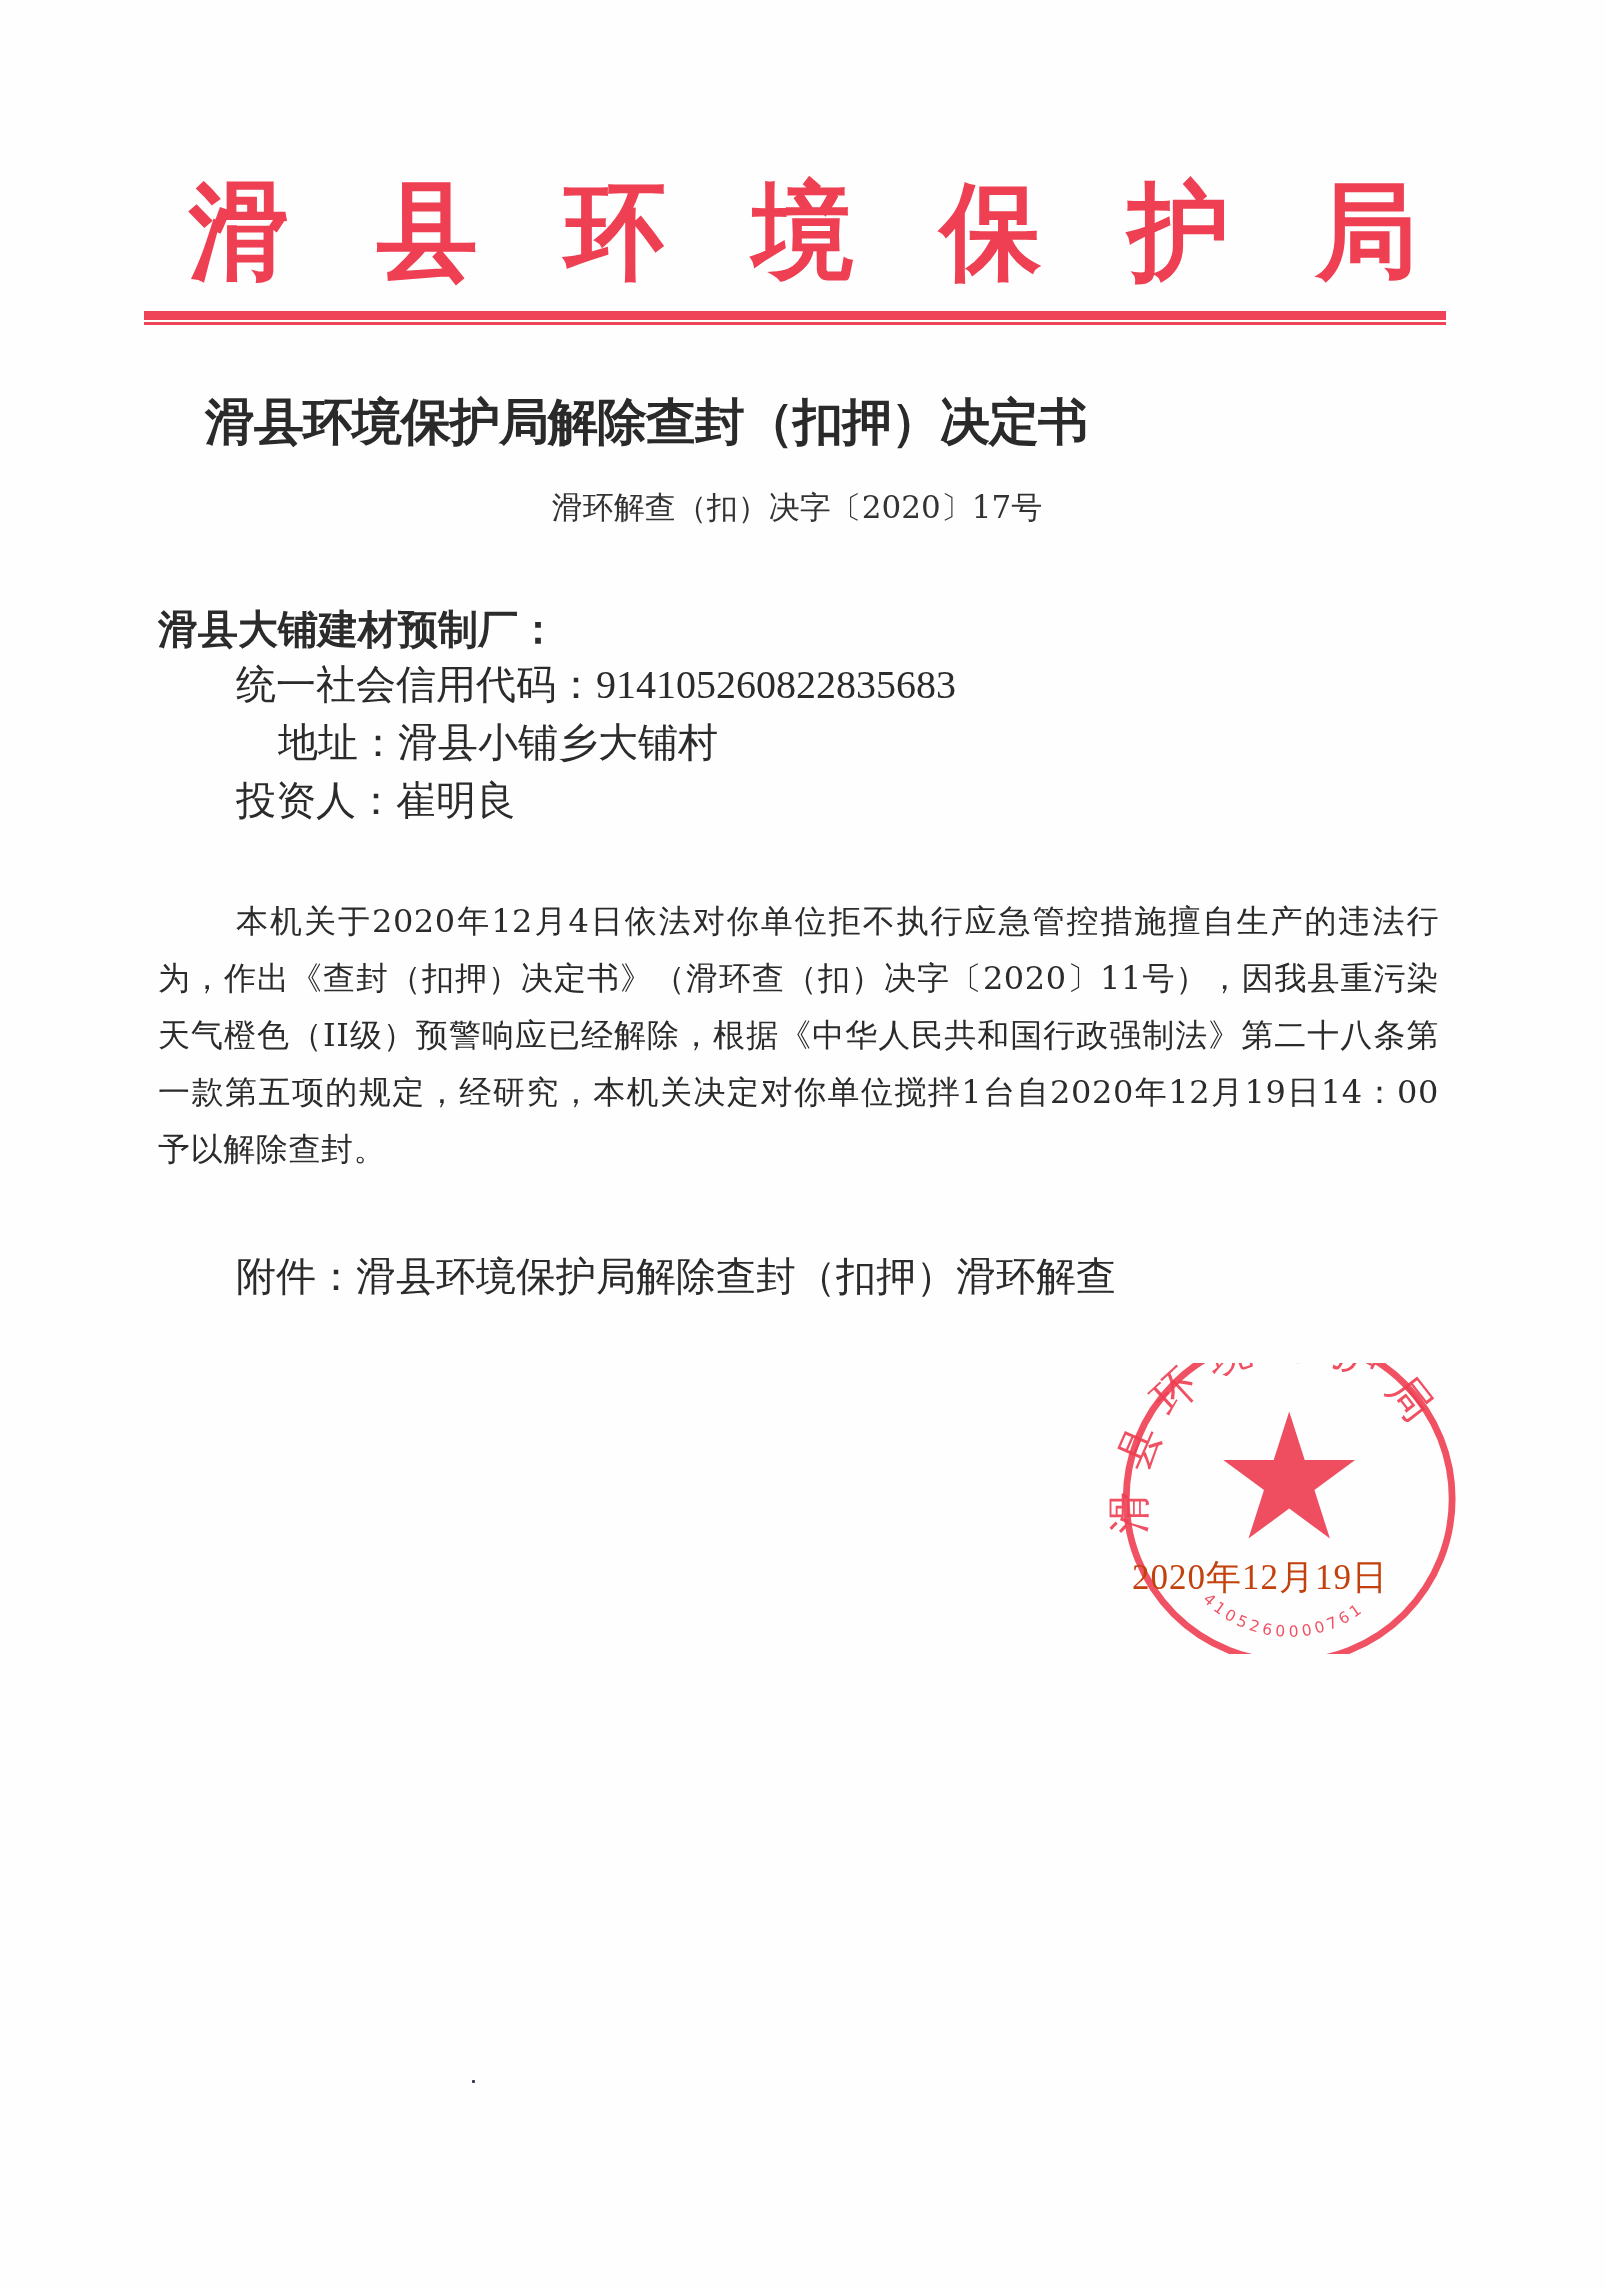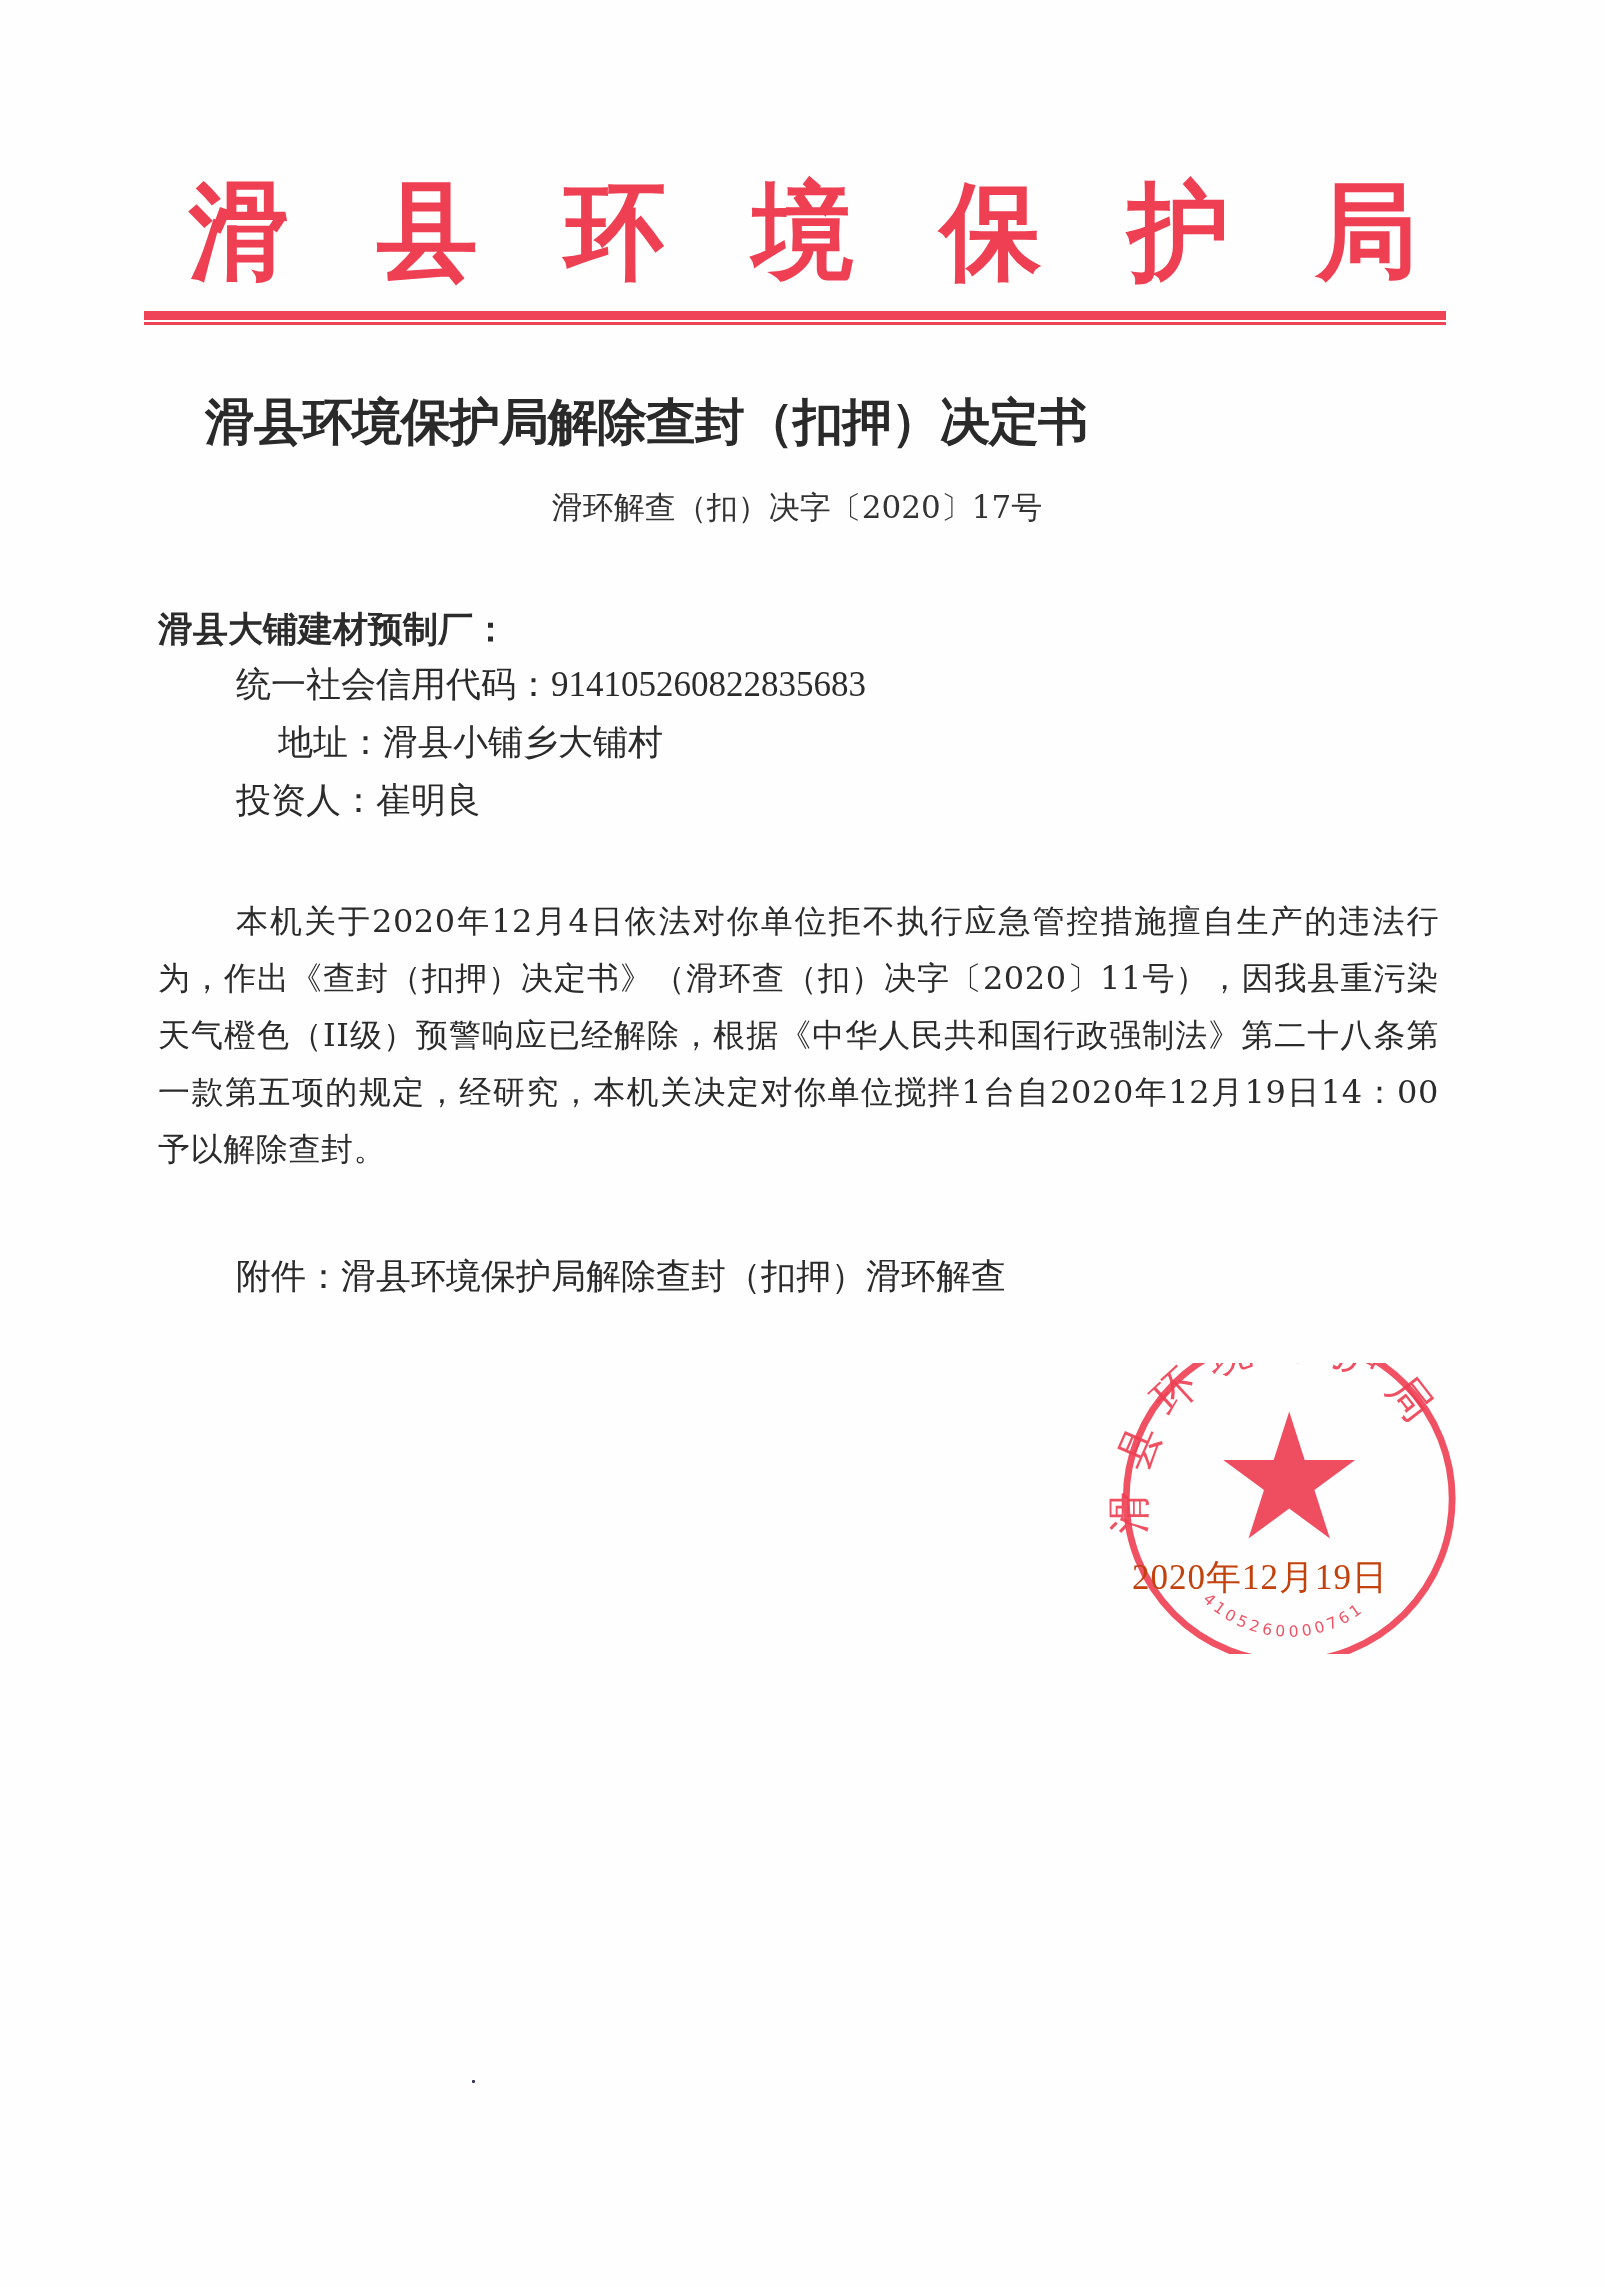--- a/index.html
+++ b/index.html
@@ -22,21 +22,21 @@
     position: absolute; left: 0; top: 390px; width: 1292px; text-align: center;
     font-family: "DejaVu Sans", sans-serif; font-weight: bold;
     font-size: 50px; line-height: 64px; color: #2a2a2a; letter-spacing: -1px;
   }
   .doc-number {
     position: absolute; left: 0; top: 485px; width: 1594px; text-align: center;
     font-family: "DejaVu Serif", serif; font-size: 31px; line-height: 45px; color: #333333;
   }
 
   .body-text {
-    font-family: "DejaVu Serif", serif; font-size: 35px; color: #2b2b2b;
+    font-family: "DejaVu Serif", serif; font-size: 40px; color: #2b2b2b;
     position: absolute;
   }
   .addressee { left: 158px; top: 604px; font-weight: bold; line-height: 49px; }
   .info-line { left: 236px; line-height: 49px; font-family: Liberation Serif, serif; }
   .info-1 { top: 660px; }
   .info-2 { top: 718px; margin-left: 42px; }
   .info-3 { top: 776px; }
 
   .paragraph {
     position: absolute; left: 158px; top: 893px; width: 1281px;

